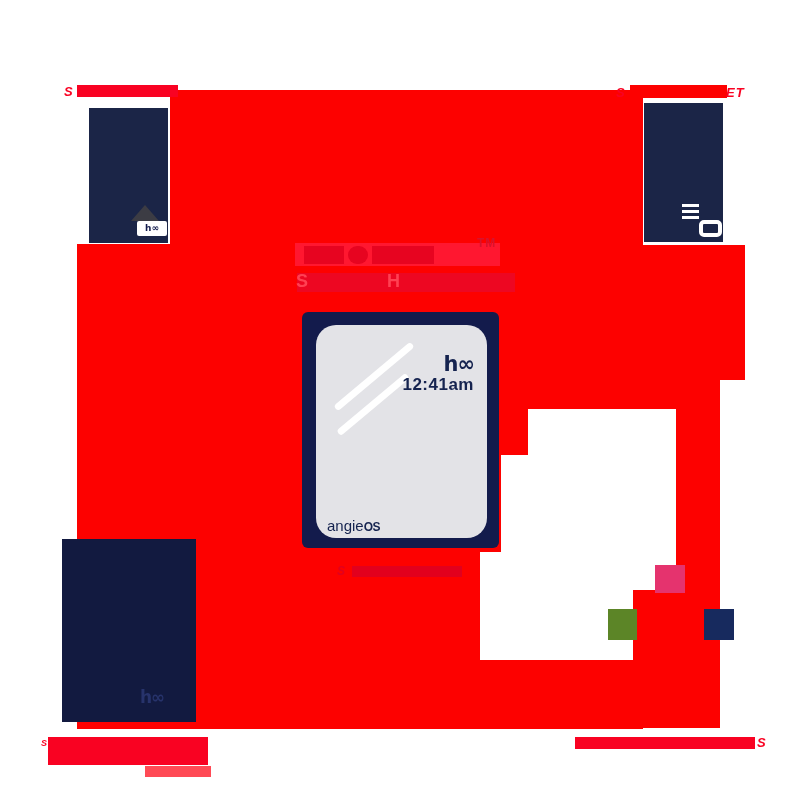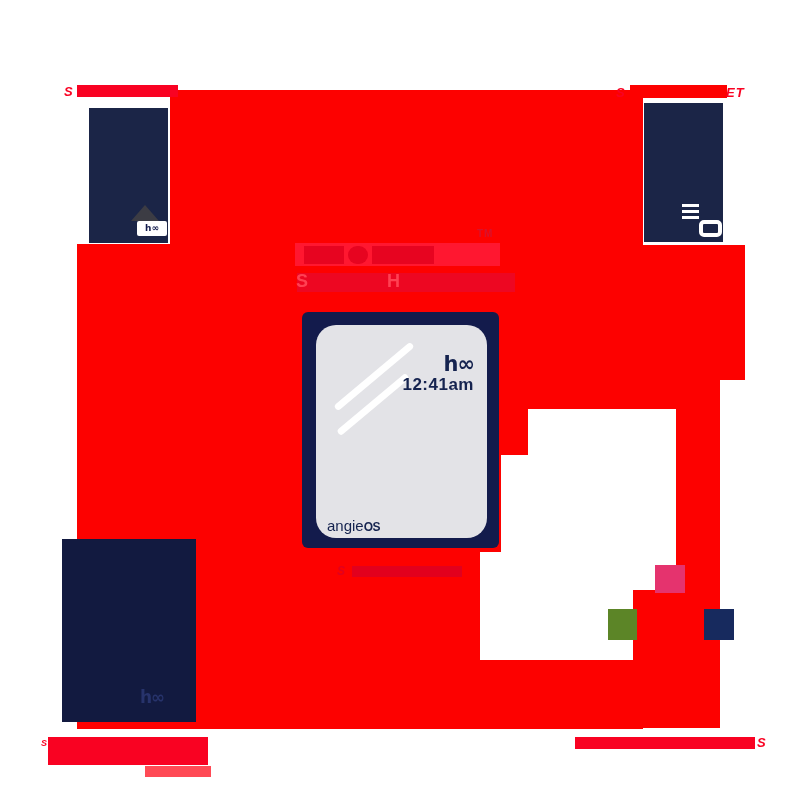--- a/index.html
+++ b/index.html
@@ -53,21 +53,21 @@
   .cta-box   { left:48px;  top:737px; width:160px; height:28px; background:#f90222; }
   .lbl-bl-bar2{ left:145px; top:766px; width:66px; height:11px; background:#ff4a55; }
   .lbl-br-bar{ left:575px; top:737px; width:180px; height:12px; }
   .lbl-br-s  { left:757px; top:735px; }
 
   
   .band1 { left:295px; top:243px; width:205px; height:23px; background:#ff1730; }
   .b1seg { background:#e70420; top:246px; height:18px; }
   .b1a { left:304px; width:40px; } .b1b { left:348px; width:20px; border-radius:9px; }
   .b1c { left:372px; width:62px; }
-  .tm   { left:477px; top:228px; font-size:10px; font-weight:bold; color:#d9122c; letter-spacing:1px; }
+  .tm   { left:477px; top:236px; font-size:12px; font-weight:bold; color:#d9122c; letter-spacing:1px; }
   .band2 { left:297px; top:273px; width:218px; height:19px; background:#ed0722; }
   .l2ch { top:271px; font-size:18px; font-weight:bold; color:#ff4153; }
   .l2s { left:296px; } .l2h { left:387px; }
 
   
   .device { left:302px; top:312px; width:197px; height:236px; background:#131b4c; border-radius:6px; }
   .screen { left:14px; top:13px; width:171px; height:213px; background:#e3e3e7; border-radius:20px; }
   .glare  { background:#fff; height:7px; border-radius:4px; transform:rotate(-40deg); }
   .g1 { left:8px;  top:48px; width:100px; }
   .g2 { left:12px; top:76px; width:90px; }

